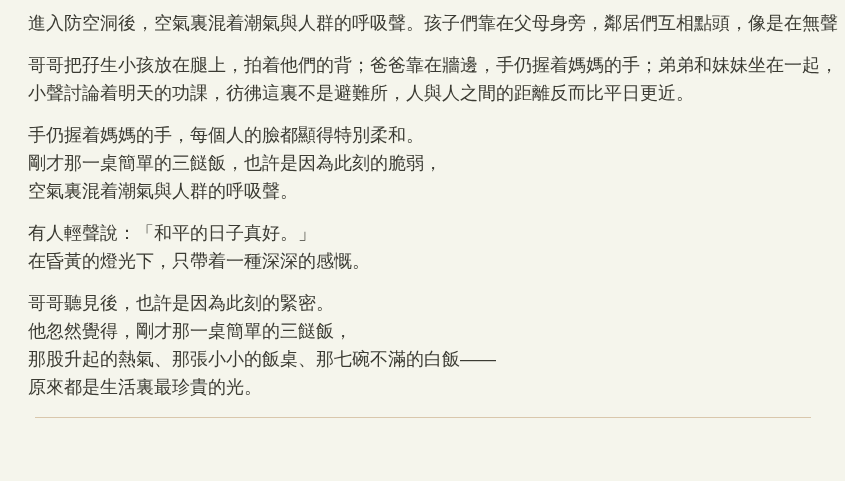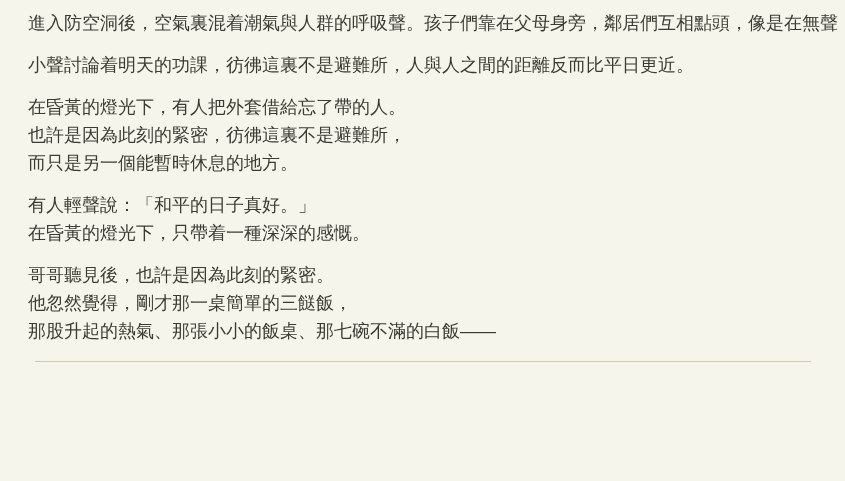--- a/index.html
+++ b/index.html
@@ -37,35 +37,37 @@
 </head>
 <body>
 
 <div class="page">
 
   <p class="para">
     <span class="line">進入防空洞後，空氣裏混着潮氣與人群的呼吸聲。孩子們靠在父母身旁，鄰居們互相點頭，像是在無聲</span>
   </p>
 
   <p class="para">
+    <span class="line">哥哥把孖生小孩放在腿上，拍着他們的背；爸爸靠在牆邊，手仍握着媽媽的手；弟弟和妹妹坐在一起，</span>
     <span class="line">小聲討論着明天的功課，彷彿這裏不是避難所，人與人之間的距離反而比平日更近。</span>
   </p>
 
   <p class="para">
-    <span class="line">在昏黃的燈光下，有人把外套借給忘了帶的人。</span>
-    <span class="line">也許是因為此刻的緊密，彷彿這裏不是避難所，</span>
-    <span class="line">而只是另一個能暫時休息的地方。</span>
+    <span class="line">手仍握着媽媽的手，每個人的臉都顯得特別柔和。</span>
+    <span class="line">剛才那一桌簡單的三餸飯，也許是因為此刻的脆弱，</span>
+    <span class="line">空氣裏混着潮氣與人群的呼吸聲。</span>
   </p>
 
   <p class="para">
     <span class="line">有人輕聲說：「和平的日子真好。」</span>
     <span class="line">在昏黃的燈光下，只帶着一種深深的感慨。</span>
   </p>
 
   <p class="para">
     <span class="line">哥哥聽見後，也許是因為此刻的緊密。</span>
     <span class="line">他忽然覺得，剛才那一桌簡單的三餸飯，</span>
     <span class="line">那股升起的熱氣、那張小小的飯桌、那七碗不滿的白飯——</span>
+    <span class="line">原來都是生活裏最珍貴的光。</span>
   </p>
 
   <hr class="divider">
 
 </div>
 
 </body></html>

